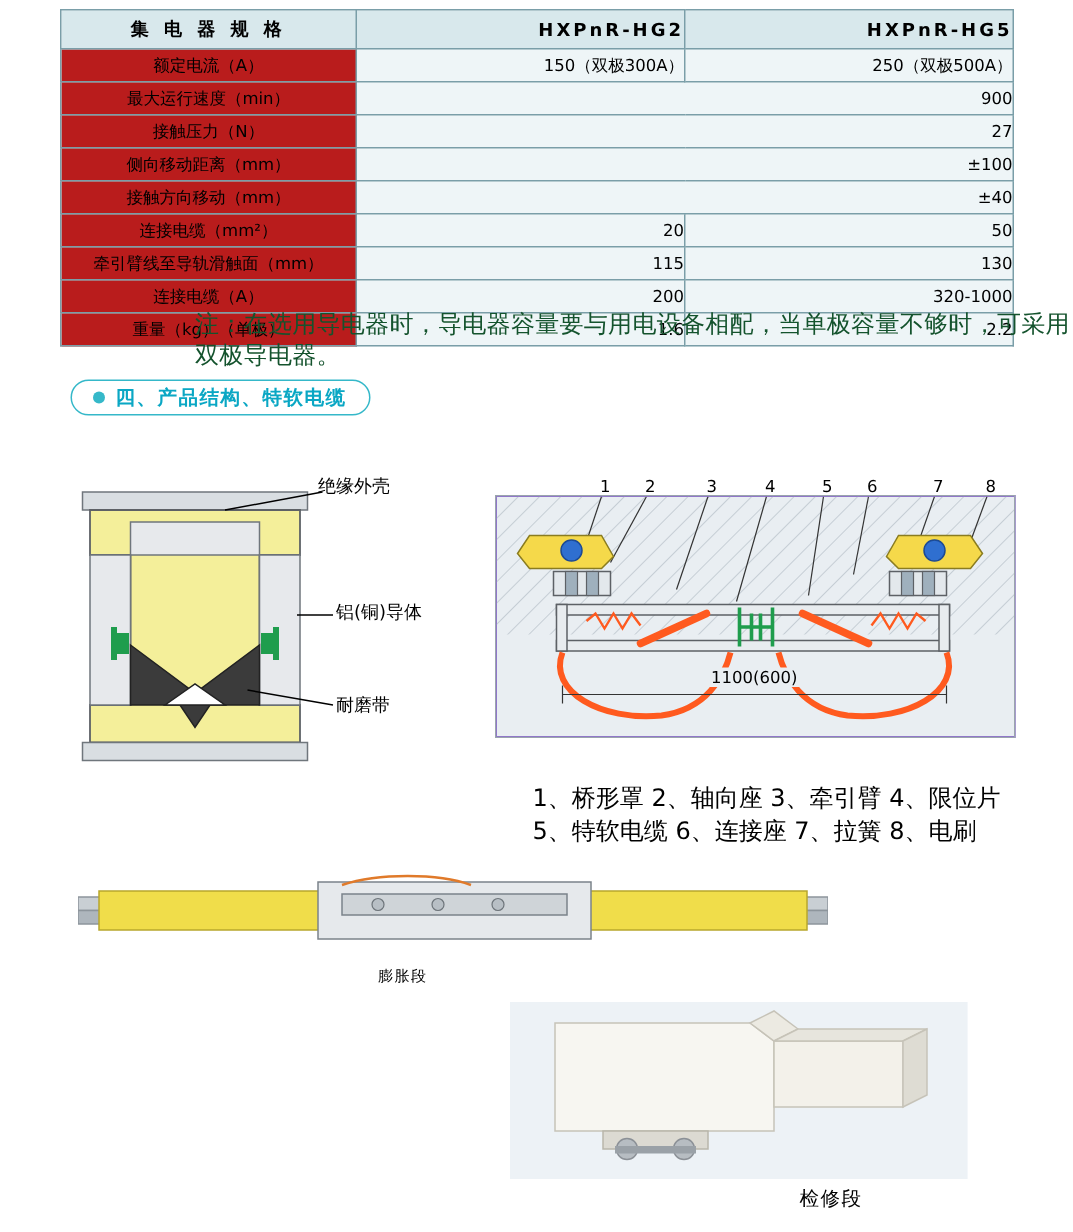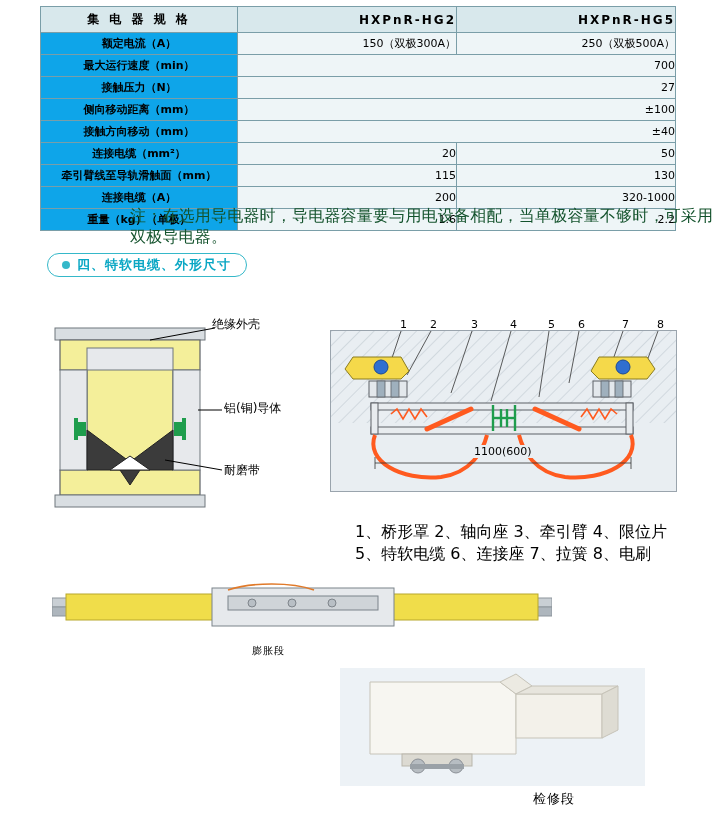--- a/index.html
+++ b/index.html
@@ -2,21 +2,21 @@
 <html><head>
 <meta charset="utf-8">
 <style>
   html,body{margin:0;padding:0;background:#ffffff;}
   body{width:715px;height:821px;position:relative;font-family:"DejaVu Sans","Liberation Sans",sans-serif;color:#000;}
   
   .spec-wrap{position:absolute;left:40px;top:6px;width:636px;}
   table.spec{border-collapse:collapse;width:636px;font-size:11px;padding-left:37px;}
   table.spec td{border:1px solid #7a9ea8;text-align:right;padding:2px 0;height:17px;background:#eef5f7;}
   table.spec tr.head td{background:#d8e8ec;font-weight:bold;font-size:12px;letter-spacing:2px;height:21px;}
-  table.spec td.lbl{background:#0ea5e9;text-align:center;width:196px;font-weight:bold;}
+  table.spec td.lbl{background:#b91c1c;text-align:center;width:196px;}
   table.spec tr.head td.lbl{letter-spacing:3px;}
   .note{position:absolute;left:130px;top:206px;font-size:16px;color:#14532d;letter-spacing:.2px;}
   
   .sec-title{position:absolute;left:47px;top:253px;width:200px;height:24px;border:1px solid #35b8c9;border-radius:12px;
      background:#ffffff;color:#0aa7c4;font-size:13px;font-weight:bold;letter-spacing:1px;
      display:flex;align-items:center;padding-left:14px;box-sizing:border-box;}
   .sec-title .dot{width:8px;height:8px;border-radius:50%;background:#35b8c9;margin-right:7px;flex:none;}
   
   .leftdraw{position:absolute;left:40px;top:310px;width:265px;height:230px;}
   .lbl-t{position:absolute;font-size:12px;color:#000;}
@@ -43,21 +43,21 @@
           <td>HXPnR-HG2</td>
           <td>HXPnR-HG5</td>
         </tr>
         <tr>
           <td class="lbl">额定电流（A）</td>
           <td>150（双极300A）</td>
           <td>250（双极500A）</td>
         </tr>
         <tr>
           <td class="lbl">最大运行速度（min）</td>
-          <td colspan="2">700</td>
+          <td colspan="2">900</td>
         </tr>
         <tr>
           <td class="lbl">接触压力（N）</td>
           <td colspan="2">27</td>
         </tr>
         <tr>
           <td class="lbl">侧向移动距离（mm）</td>
           <td colspan="2">±100</td>
         </tr>
         <tr>
@@ -85,21 +85,21 @@
           <td>2.2</td>
         </tr>
       </tbody>
   </table>
 </div>
 
 <div class="note">注：在选用导电器时，导电器容量要与用电设备相配，当单极容量不够时，可采用双极导电器。</div>
 
 <div class="sec-title">
   <span class="dot"></span>
-  <span>四、特软电缆、外形尺寸</span>
+  <span>四、产品结构、特软电缆</span>
 </div>
 
 <div class="leftdraw">
   <svg width="265" height="230" viewBox="0 0 265 230">
 
     <rect x="15" y="18" width="150" height="12" fill="#d9dee2" stroke="#6f767c" stroke-width="1"></rect>
 
     <path d="M20,30 L160,30 L160,60 L133,60 L133,160 L160,160 L160,185 L20,185 L20,160 L47,160 L47,60 L20,60 Z" fill="#f4ef9a" stroke="#5d6166" stroke-width="1.2"></path>
 
     <rect x="47" y="38" width="86" height="22" fill="#e7e9ec" stroke="#6f767c" stroke-width="1"></rect>

